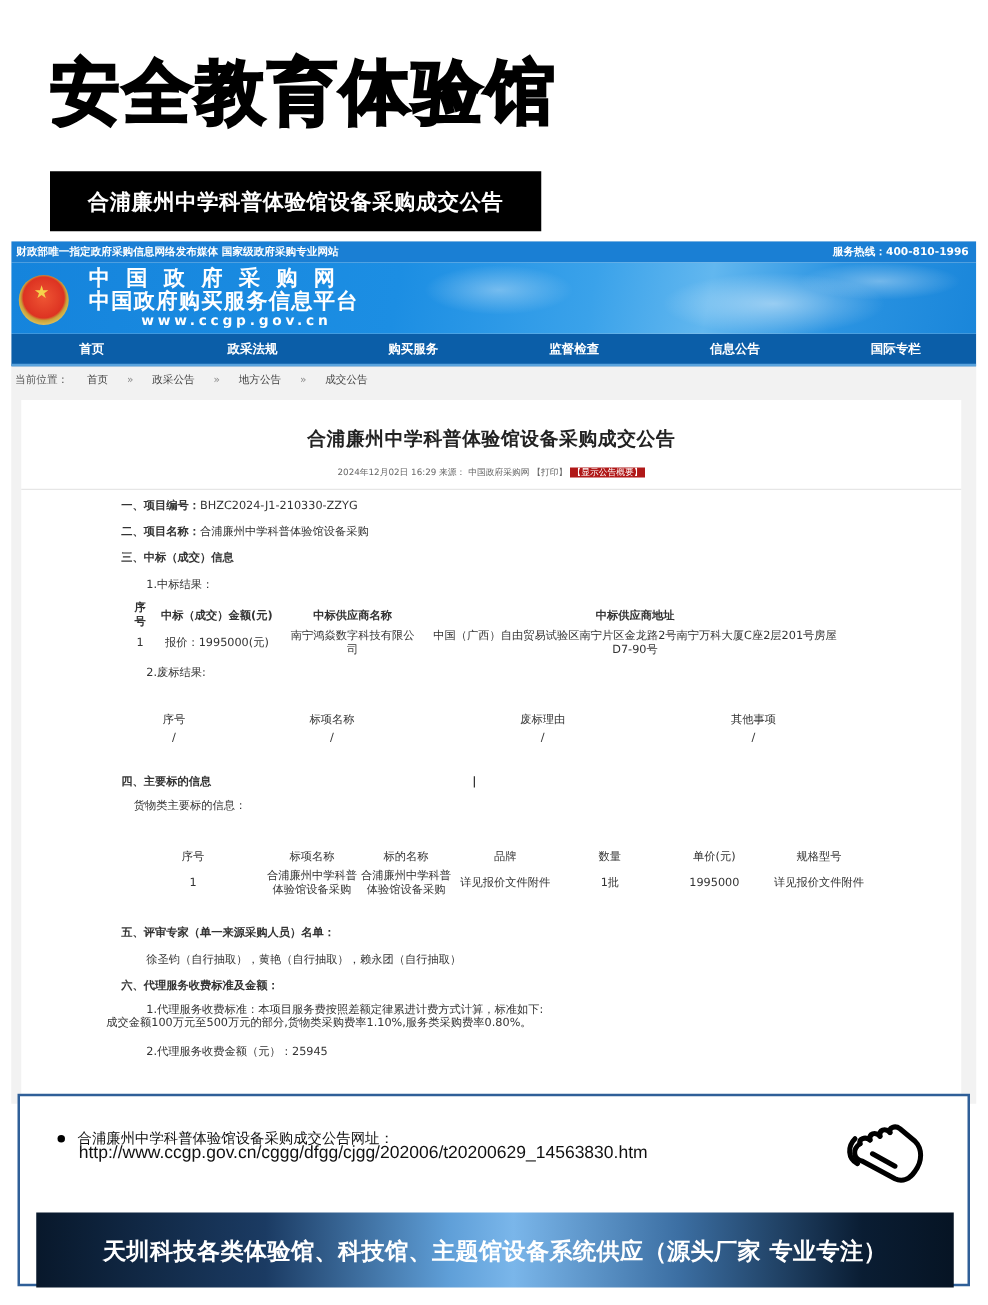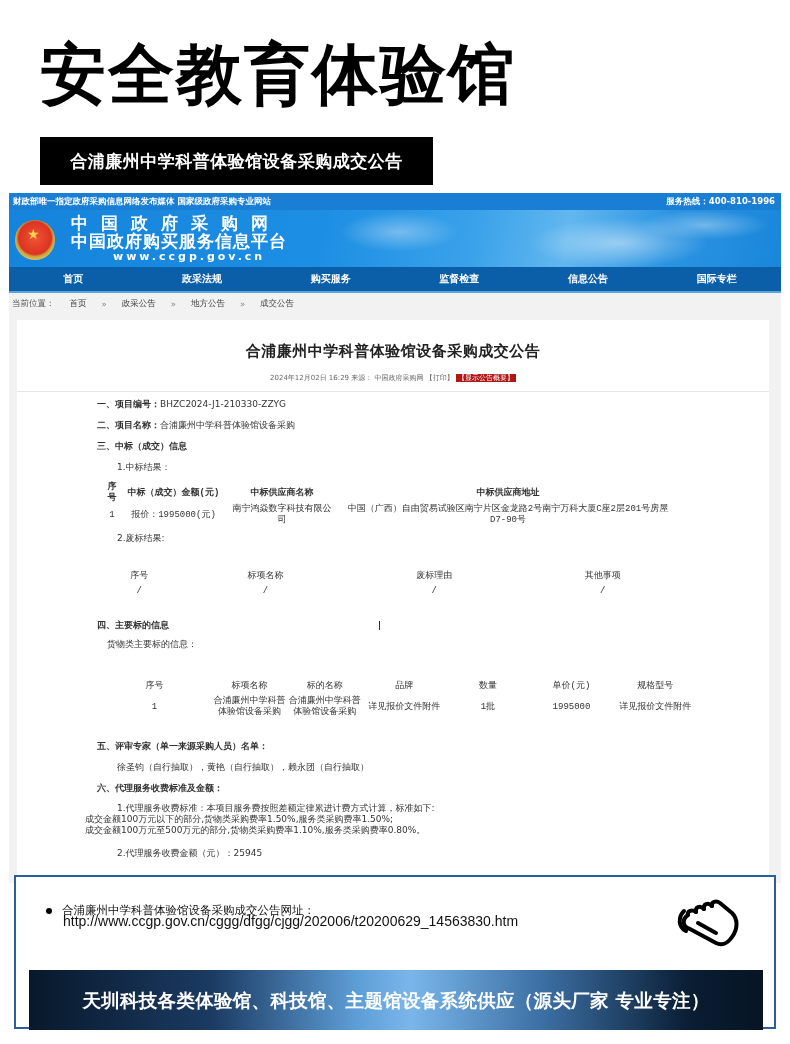--- a/index.html
+++ b/index.html
@@ -1,21 +1,21 @@
 <!DOCTYPE html>
 <html><head>
 <meta charset="utf-8">
 <style>
   * { box-sizing: border-box; margin: 0; padding: 0; }
   html, body { width: 790px; height: 1044px; background: #ffffff; overflow: hidden; }
   body { position: relative; font-family: "DejaVu Sans", "Liberation Sans", sans-serif; color: #222; }
 
   .hero-title {
     position: absolute; left: 40px; top: 30px;
-    font-size: 66px; font-weight: 400; letter-spacing: 2px; color: #000;
+    font-size: 56px; font-weight: 700; letter-spacing: 2px; color: #000;
     line-height: 90px; text-align: center; -webkit-text-stroke: 2px #000;
   }
   .subtitle-box {
     position: absolute; left: 40px; top: 137px; width: 393px; height: 48px;
     background: #000; color: #fff; font-size: 17px; font-weight: bold;
     display: flex; align-items: center; justify-content: center; letter-spacing: 0.5px;
   }
 
   
   .shot { position: absolute; left: 9px; top: 193px; width: 772px; height: 690px; background: #f2f2f2; overflow: hidden; }
@@ -54,21 +54,21 @@
   .art-title { text-align: center; font-size: 15px; font-weight: bold; color: #222; margin-top: 22px; letter-spacing: 0.5px; }
   .art-meta { text-align: center; font-size: 7px; color: #666; margin-top: 12px; }
   .art-meta .tag-red { background: #b01818; color: #fff; padding: 0 2px; }
   .art-sep { height: 1px; background: #e6e6e6; margin: 8px 0 0 0; }
 
   .art-body { position: absolute; left: 88px; top: 82px; width: 600px; font-size: 9px; color: #333; }
   .sec { font-weight: bold; margin-bottom: 8px; }
   .sec .val { font-weight: normal; }
   .sub { padding-left: 20px; margin-bottom: 8px; }
 
-  table { border-collapse: collapse; font-family: Liberation Mono, monospace; }
+  table { border-collapse: collapse; }
   td, th { font-size: 9px; color: #333; text-align: center; vertical-align: middle; line-height: 11px; }
   th { font-weight: bold; }
 
   .win-table { margin-left: 6px; margin-top: 6px; }
   .win-table th, .win-table td { padding: 0 4px; }
 
   .fail-table { width: 590px; margin-top: 26px; margin-left: 0; }
   .fail-table th { font-weight: normal; padding-bottom: 4px; }
 
   .goods-table { width: 600px; margin-top: 30px; }
@@ -221,21 +221,20 @@
         <td>详见报价文件附件</td>
       </tr>
     </tbody>
       </table>
 
     <div class="sec" style="margin-top:22px;">五、评审专家（单一来源采购人员）名单：</div>
     <div class="sub">徐圣钧（自行抽取），黄艳（自行抽取），赖永团（自行抽取）</div>
     <div class="sec">六、代理服务收费标准及金额：</div>
     <div class="fee-lines">
       <div style="padding-left:32px">1.代理服务收费标准：本项目服务费按照差额定律累进计费方式计算，标准如下:</div>
-      <div>成交金额100万元以下的部分,货物类采购费率1.50%,服务类采购费率1.50%;</div>
       <div>成交金额100万元至500万元的部分,货物类采购费率1.10%,服务类采购费率0.80%。</div>
       <div style="padding-left:32px;margin-top:12px">2.代理服务收费金额（元）：25945</div>
     </div>
   </div>
 </div>
 
 <div class="bottom-box">
   <div class="bullet-line">
     <span class="bullet-dot"></span>
     <span>合浦廉州中学科普体验馆设备采购成交公告网址：</span>

